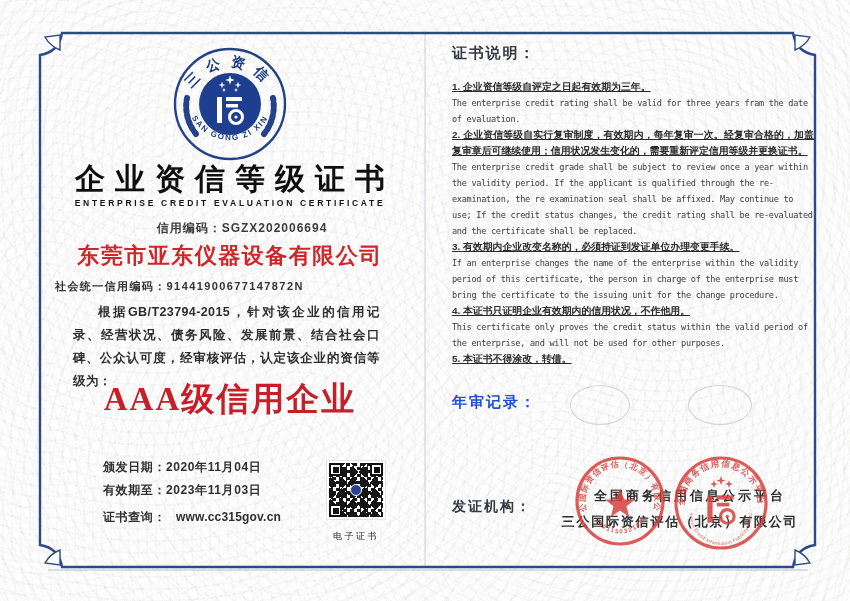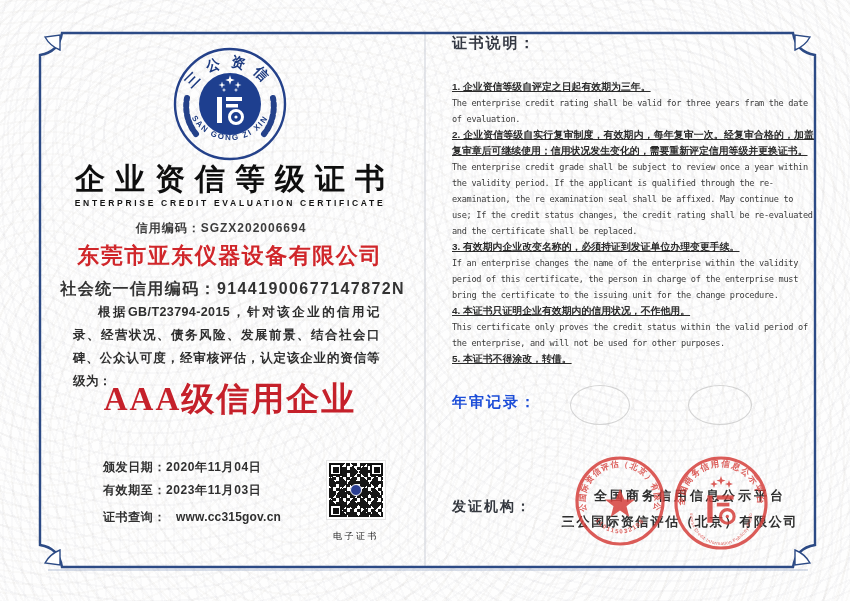--- a/index.html
+++ b/index.html
@@ -26,30 +26,30 @@
     left:55px;top:159px;width:350px;text-align:center;
     font-family:"Liberation Serif",serif;
     font-size:30px;font-weight:bold;color:#0e0e0e;
     letter-spacing:10px;padding-left:10px;box-sizing:border-box;white-space:nowrap;
   }
   .title-en{
     left:55px;top:198px;width:350px;text-align:center;
     font-size:8.5px;font-weight:bold;color:#141414;letter-spacing:2.7px;white-space:nowrap;
   }
   .credit-no{
-    left:46px;top:220px;width:350px;text-align:center;
+    left:67px;top:220px;width:350px;text-align:center;
     font-size:12px;font-weight:bold;color:#3c3c3c;letter-spacing:1px;
   }
   .company{
     left:30px;top:241px;width:400px;text-align:center;
     font-size:22px;font-weight:bold;color:#d0262a;letter-spacing:1.5px;white-space:nowrap;
   }
   .uscc{
-    left:55px;top:279px;width:350px;text-align:right;
-    font-size:16px;font-weight:bold;color:#333;letter-spacing:1.4px;white-space:nowrap;
+    left:55px;top:279px;width:350px;text-align:left;
+    font-size:11px;font-weight:bold;color:#333;letter-spacing:1.4px;white-space:nowrap;
   }
   .left-body{
     left:73px;top:301px;width:307px;
     font-size:12.5px;font-weight:bold;color:#2e2e2e;line-height:1.84;
     text-align:justify;text-indent:2em;letter-spacing:.4px;
   }
   .rating{
     left:55px;top:377px;width:350px;text-align:center;
     font-family:"Liberation Serif",serif;
     font-size:33px;font-weight:bold;color:#c5202a;letter-spacing:2px;white-space:nowrap;
@@ -73,21 +73,21 @@
   .f-tl{left:2px;top:2px;} .f-tr{right:2px;top:2px;} .f-bl{left:2px;bottom:2px;}
   .qr-logo{position:absolute;left:23px;top:23px;width:12px;height:12px;border-radius:50%;
     background:#2b3f92;border:1.5px solid #fff;box-sizing:border-box;}
   .ecert{
     left:322px;top:530px;width:68px;text-align:center;
     font-size:9px;color:#222;letter-spacing:2.5px;white-space:nowrap;
   }
 
   
   .r-heading{
-    left:452px;top:34px;font-size:15px;font-weight:bold;color:#343843;letter-spacing:1.8px;
+    left:452px;top:44px;font-size:15px;font-weight:bold;color:#343843;letter-spacing:1.8px;
   }
   .r-items{left:452px;top:79px;width:362px;}
   .r-items .zh{
     font-size:9.9px;font-weight:bold;color:#2b2b2b;line-height:16px;letter-spacing:0;
     text-align:justify;
     text-decoration:underline;
   }
   .r-items .en{
     font-family:"DejaVu Sans Mono","Liberation Mono",monospace;
     font-size:8.6px;color:#3a3a3a;line-height:16px;letter-spacing:-.3px;

